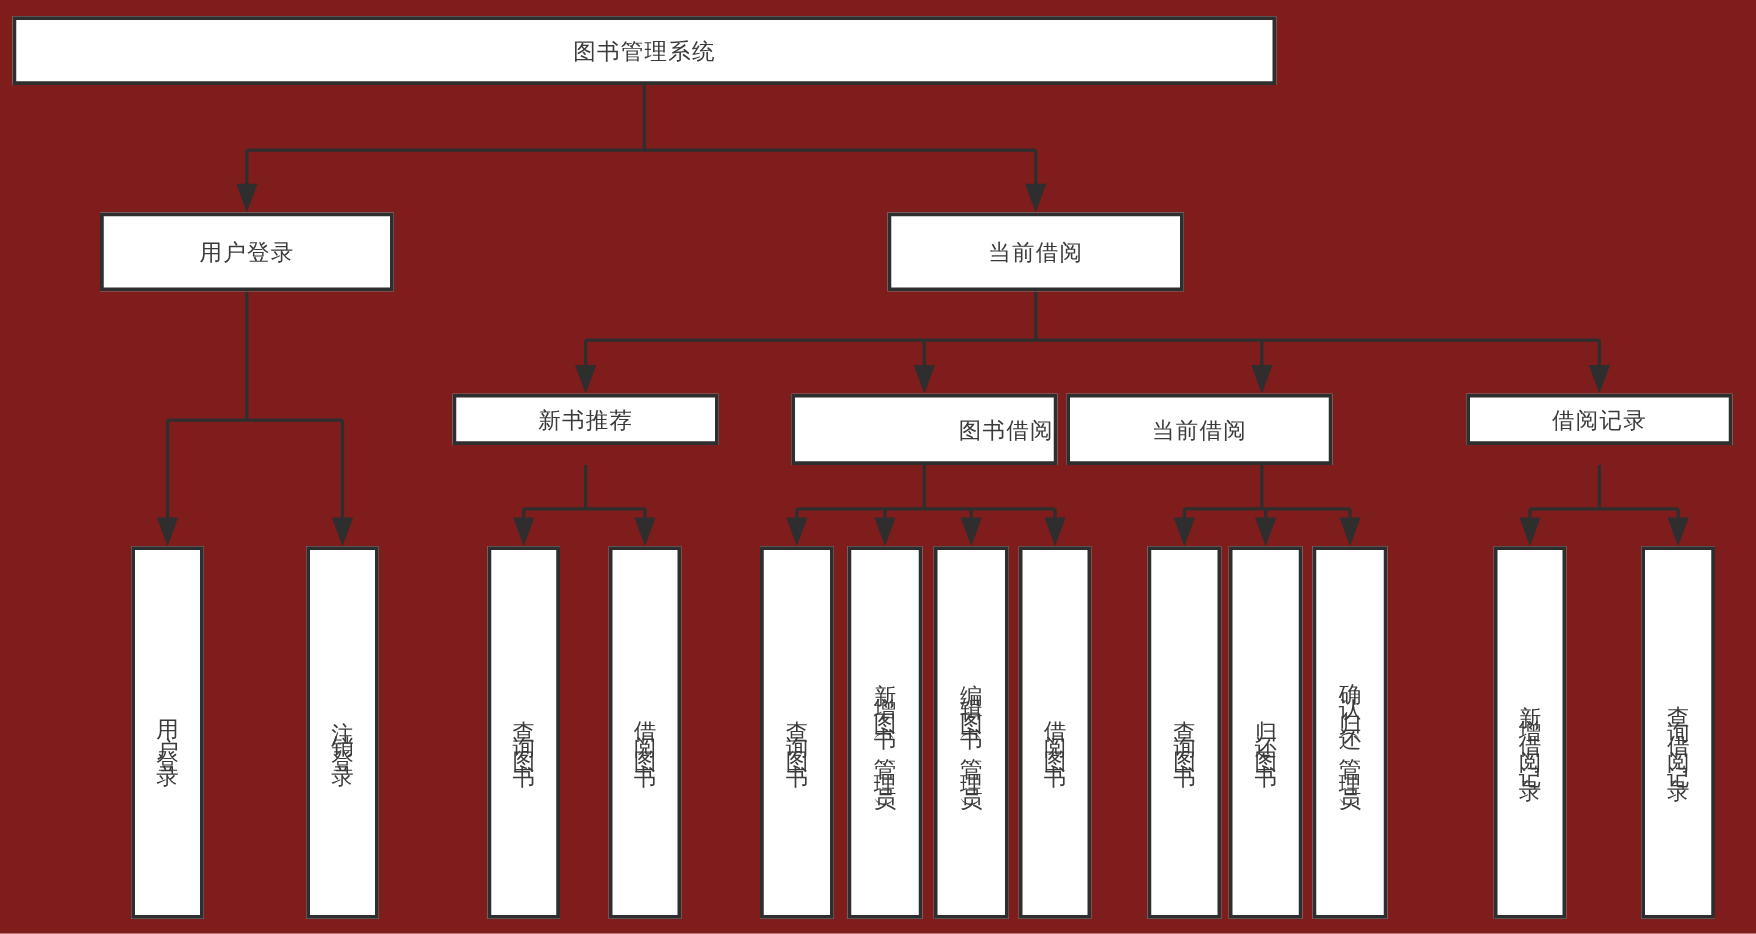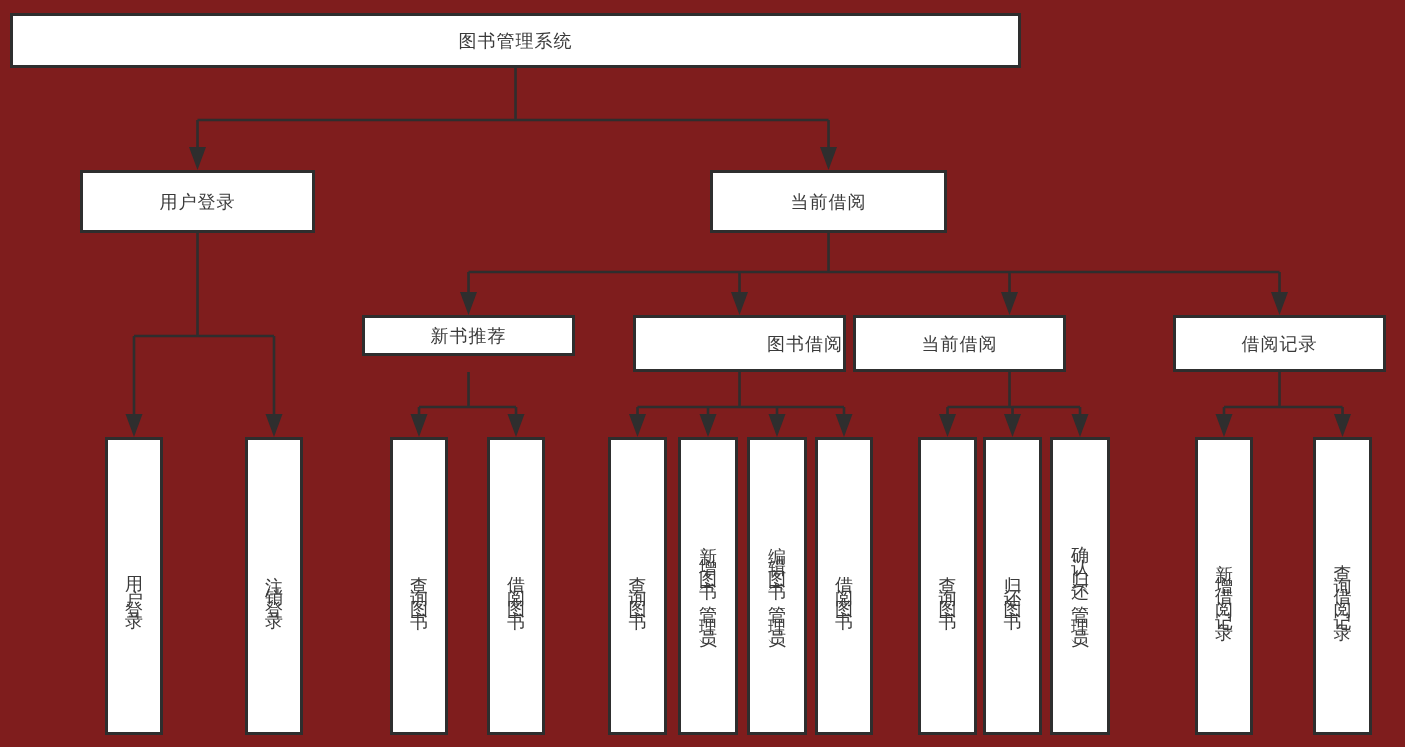--- a/index.html
+++ b/index.html
@@ -82,21 +82,21 @@
       </div>
       <div class="node h" style="left: 362px; top: 315px; width: 213px; height: 41px;">
         <span class="lbl">新书推荐</span>
       </div>
       <div class="node h" style="left: 633px; top: 315px; width: 213px; height: 57px; justify-content: flex-end;">
         <span class="lbl">图书借阅</span>
       </div>
       <div class="node h" style="left: 853px; top: 315px; width: 213px; height: 57px;">
         <span class="lbl">当前借阅</span>
       </div>
-      <div class="node h" style="left: 1173px; top: 315px; width: 213px; height: 57px;">
+      <div class="node h" style="left: 1173px; top: 315px; width: 213px; height: 41px;">
         <span class="lbl">借阅记录</span>
       </div>
       <div class="node v" style="left: 105px; top: 437px; width: 58px; height: 298px;">
         <span class="lbl">用户登录</span>
       </div>
       <div class="node v" style="left: 245px; top: 437px; width: 58px; height: 298px;">
         <span class="lbl">注销登录</span>
       </div>
       <div class="node v" style="left: 390px; top: 437px; width: 58px; height: 298px;">
         <span class="lbl">查询图书</span>

